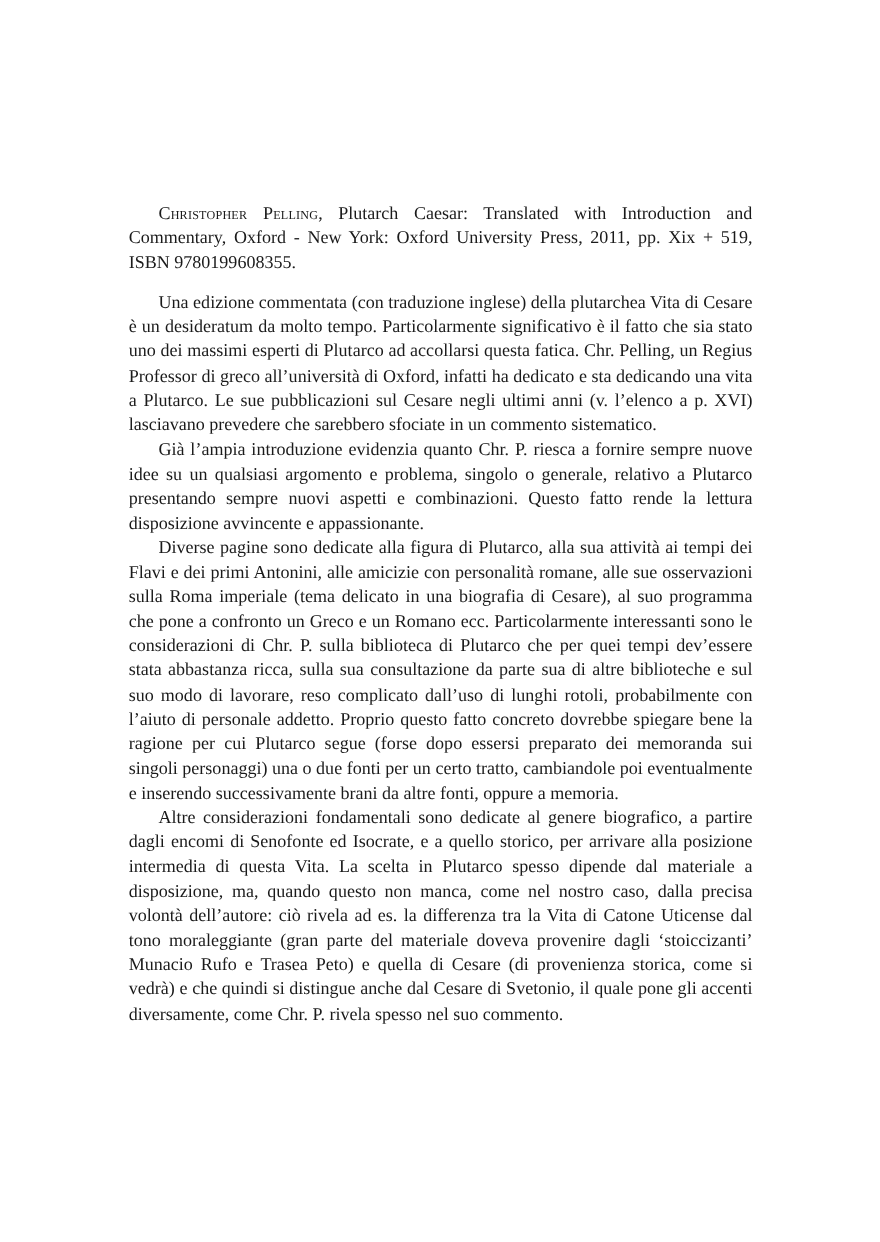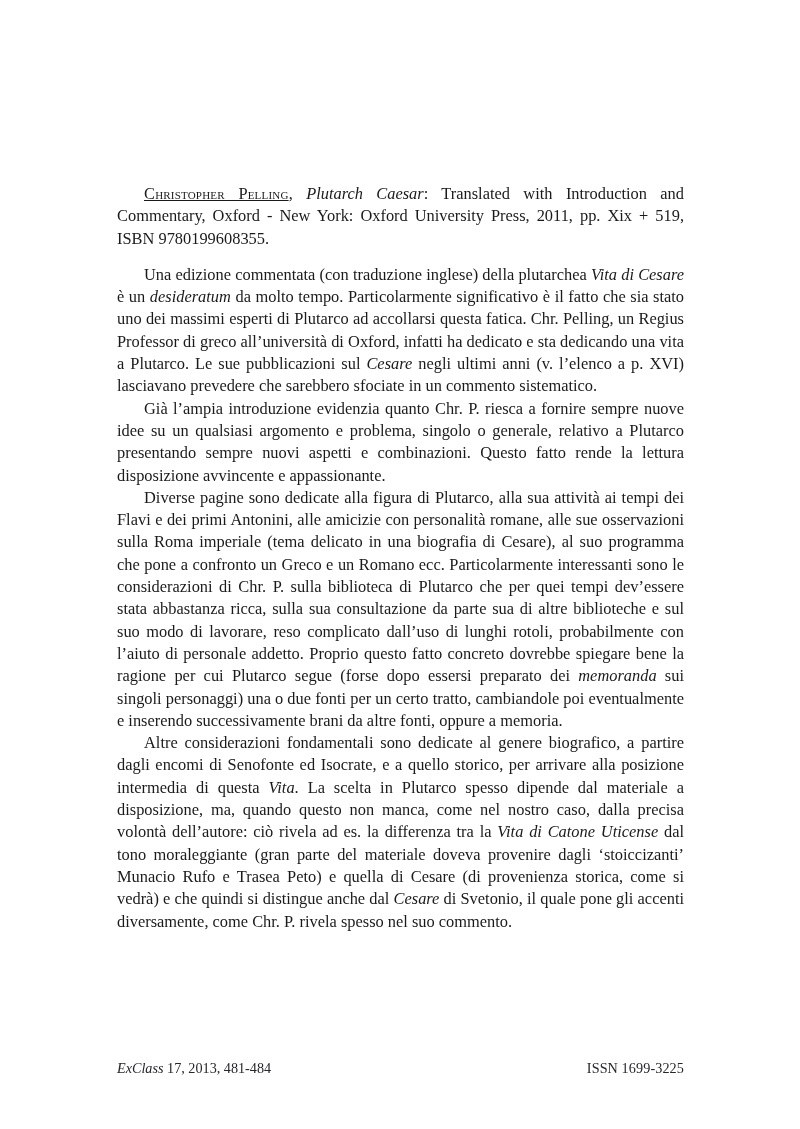--- a/index.html
+++ b/index.html
@@ -37,25 +37,23 @@
     line-height: 22.3px;
     text-align: justify;
     text-indent: 27px;
     margin: 0 0 14px 0;
     hyphens: none;
   }
 
   .smallcaps {
     font-variant: small-caps;
     letter-spacing: 0.2px;
-    text-decoration: underline;
   }
 
   .it {
-    font-style: italic;
     margin-top: 36px;
   }
 
   .body-par {
     font-size: 16.4px;
     line-height: 22.3px;
     text-align: justify;
     text-indent: 27px;
     margin: 0;
     hyphens: none;
@@ -84,18 +82,14 @@
 
     <p class="citation"><span class="smallcaps">Christopher Pelling</span><span>, </span><span class="it">Plutarch Caesar</span><span>: Translated with Introduction and Commentary,  Oxford - New York: Oxford University Press, 2011,  pp. Xix + 519,  ISBN 9780199608355.</span></p>
 
     <p class="body-par"><span>Una edizione commentata (con traduzione inglese) della plutarchea </span><span class="it">Vita di Cesare</span><span> è un </span><span class="it">desideratum</span><span> da molto tempo. Particolarmente significativo è il fatto che sia stato uno dei massimi esperti di Plutarco ad accollarsi questa fatica. Chr. Pelling, un Regius Professor di greco all’università di Oxford, infatti ha dedicato e sta dedicando una vita a Plutarco. Le sue pubblicazioni sul </span><span class="it">Cesare</span><span> negli ultimi anni (v. l’elenco a p. XVI) lasciavano prevedere che sarebbero sfociate in un commento sistematico.</span></p>
     <p class="body-par"><span>Già l’ampia introduzione evidenzia quanto Chr. P. riesca a fornire sempre nuove idee su un qualsiasi argomento e problema, singolo o generale, relativo a Plutarco presentando sempre nuovi aspetti e combinazioni. Questo fatto rende la lettura disposizione avvincente e appassionante.</span></p>
     <p class="body-par"><span>Diverse pagine sono dedicate alla figura di Plutarco, alla sua attività ai tempi dei Flavi e dei primi Antonini, alle amicizie con personalità romane, alle sue osservazioni sulla Roma imperiale (tema delicato in una biografia di Cesare), al suo programma che pone a confronto un Greco e un Romano ecc. Particolarmente interessanti sono le considerazioni di Chr. P.  sulla biblioteca di Plutarco che per quei tempi dev’essere stata abbastanza ricca, sulla sua consultazione da parte sua di altre biblioteche e sul suo modo di lavorare, reso complicato dall’uso di lunghi rotoli, probabilmente con l’aiuto di personale addetto. Proprio questo fatto concreto  dovrebbe spiegare bene la ragione per cui Plutarco segue (forse dopo essersi preparato dei </span><span class="it">memoranda</span><span> sui singoli personaggi) una o due fonti per un certo tratto, cambiandole poi eventualmente e inserendo  successivamente brani da altre fonti, oppure a memoria.</span></p>
     <p class="body-par"><span>Altre considerazioni fondamentali sono dedicate al genere biografico, a partire dagli encomi di Senofonte ed Isocrate, e a quello storico, per arrivare alla posizione intermedia di questa </span><span class="it">Vita</span><span>. La scelta in Plutarco spesso dipende dal materiale a disposizione, ma, quando questo non manca, come nel nostro caso, dalla precisa volontà dell’autore: ciò rivela ad es. la differenza tra la </span><span class="it">Vita di Catone Uticense</span><span> dal tono moraleggiante (gran parte del materiale doveva provenire dagli ‘stoiccizanti’ Munacio Rufo e Trasea Peto) e quella di Cesare (di provenienza storica, come si vedrà) e che quindi si distingue anche dal </span><span class="it">Cesare</span><span> di Svetonio, il quale pone gli accenti diversamente, come Chr. P. rivela spesso nel suo commento.</span></p>
 
   </div>
 
-  <div class="footer">
-    <div class="footer-left"><span class="it">ExClass</span><span> 17, 2013, 481-484</span></div>
-    <div class="footer-right">ISSN 1699-3225</div>
-  </div>
 
 </div>
 
 </body></html>

